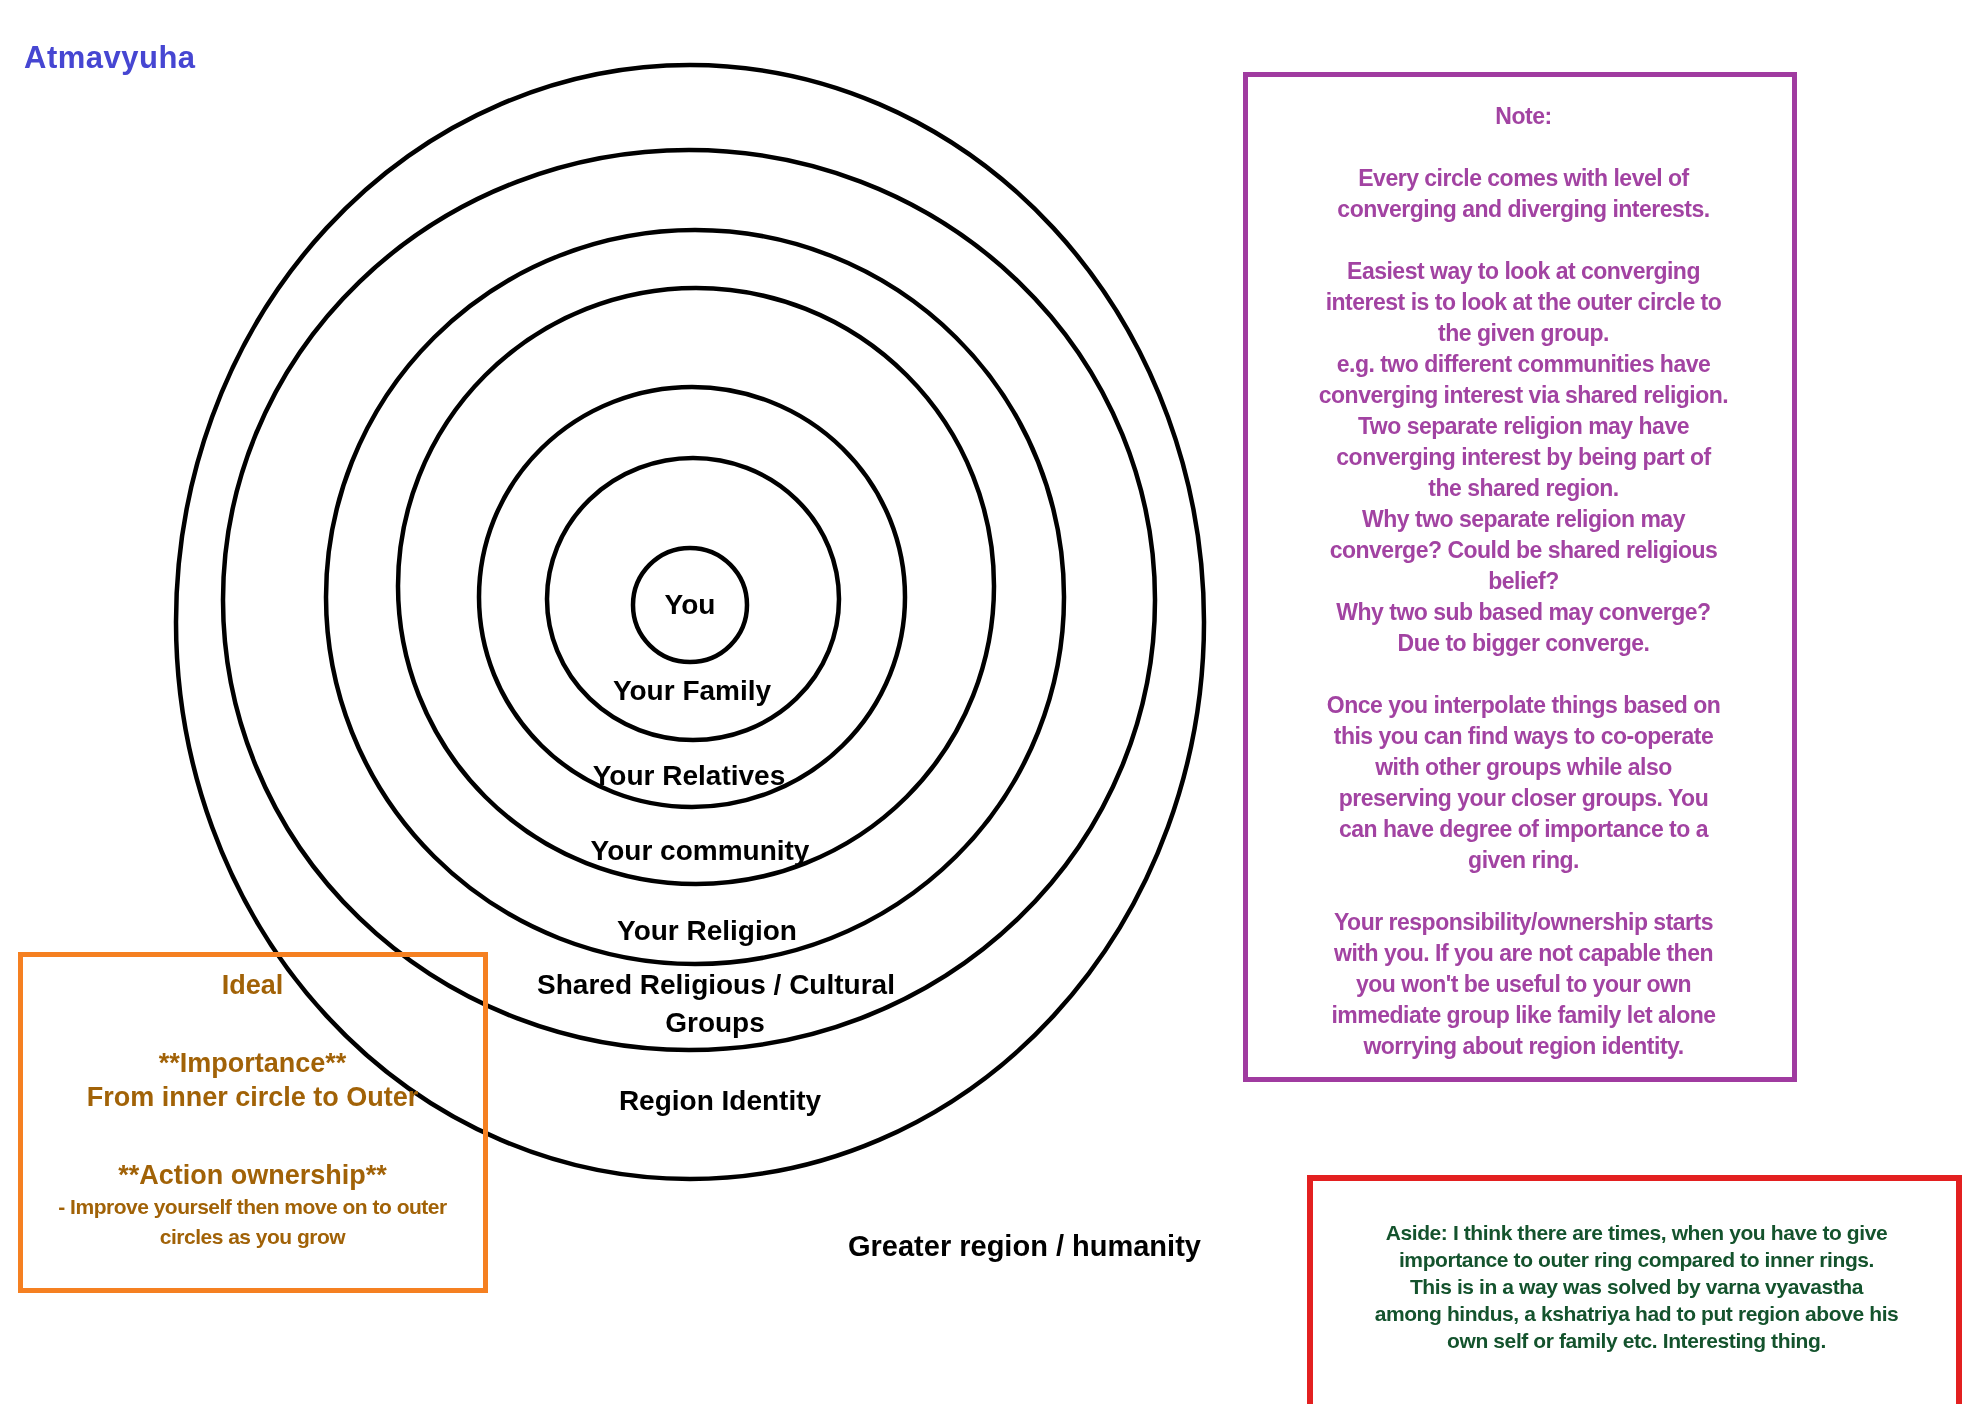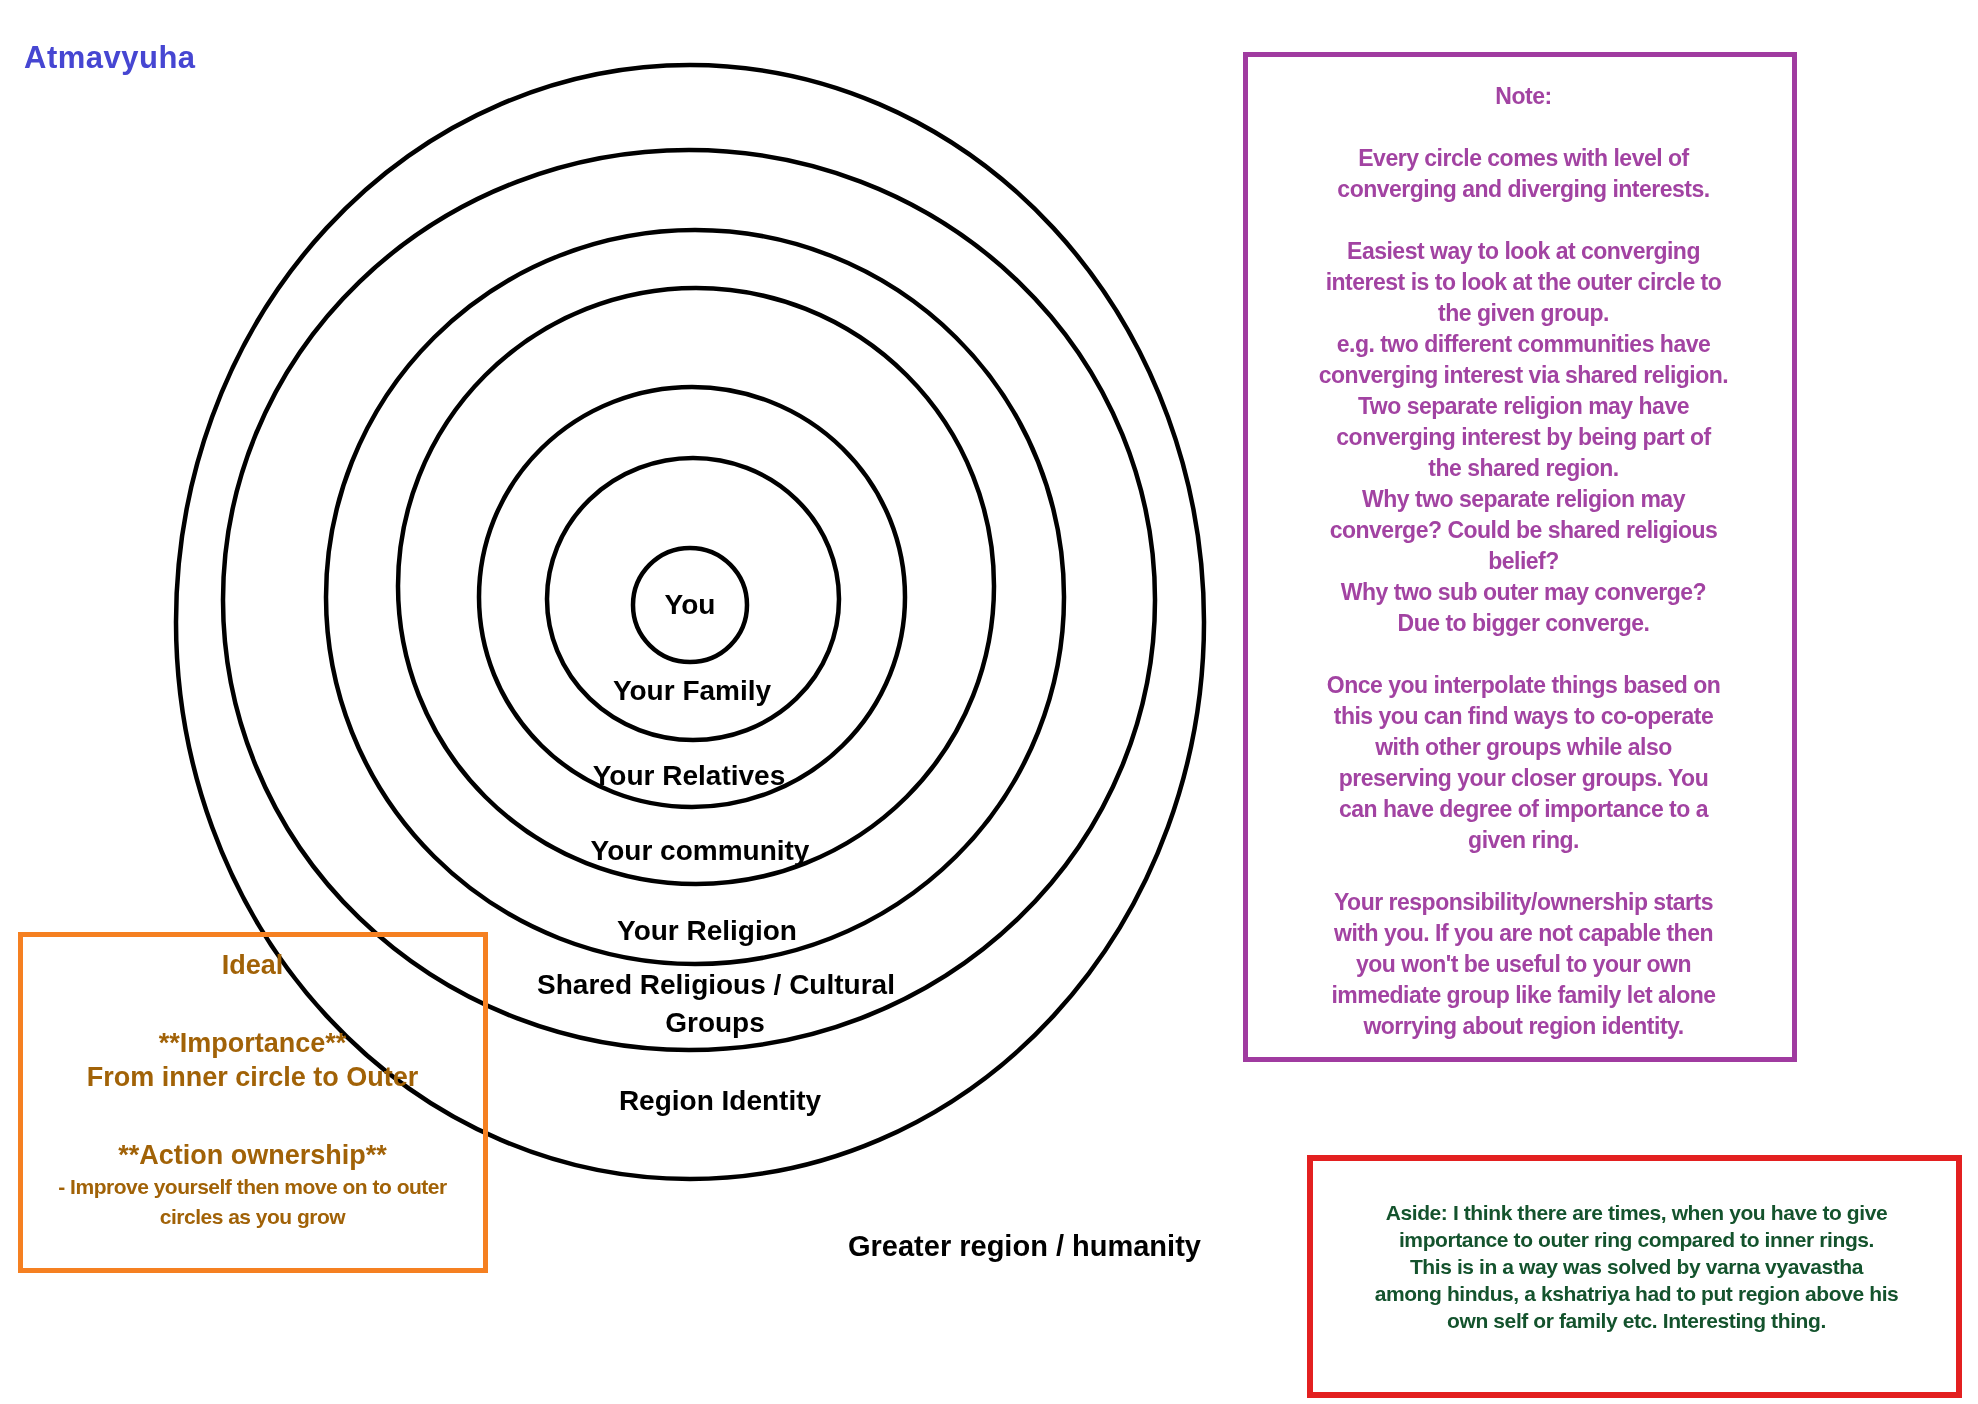--- a/index.html
+++ b/index.html
@@ -18,21 +18,21 @@
   svg.rings ellipse { fill:none; stroke:#000000; stroke-width:4.5; }
   svg.rings text {
     font-family:"Liberation Sans","DejaVu Sans",sans-serif;
     font-weight:bold; font-size:28px; fill:#000000;
     text-anchor:middle;
   }
   .outside-label {
     position:absolute; left:848px; top:1202px;
     font-size:29px; font-weight:bold; color:#000000; white-space:nowrap;margin-top:28px;
   }
-  .box { position:absolute; box-sizing:border-box; background:transparent; }
+  .box { position:absolute; box-sizing:border-box; background:transparent;margin-top:20px; }
   .box .line { white-space:nowrap; }
 
   .note-box {
     left:1243px; top:52px; width:554px; height:1010px;
     border:5px solid #a03ba0;
     padding:24px 20px 0 27px;
     color:#a243a2; font-weight:bold;
     font-size:23px; line-height:31px; letter-spacing:-0.5px;
   }
 
@@ -93,21 +93,21 @@
       <div class="line">interest is to look at the outer circle to</div>
       <div class="line">the given group.</div>
       <div class="line">e.g. two different communities have</div>
       <div class="line">converging interest via shared religion.</div>
       <div class="line">Two separate religion may have</div>
       <div class="line">converging interest by being part of</div>
       <div class="line">the shared region.</div>
       <div class="line">Why two separate religion may</div>
       <div class="line">converge? Could be shared religious</div>
       <div class="line">belief?</div>
-      <div class="line">Why two sub outer may converge?</div>
+      <div class="line">Why two sub based may converge?</div>
       <div class="line">Due to bigger converge.</div>
       <div class="line">&nbsp;</div>
       <div class="line">Once you interpolate things based on</div>
       <div class="line">this you can find ways to co-operate</div>
       <div class="line">with other groups while also</div>
       <div class="line">preserving your closer groups. You</div>
       <div class="line">can have degree of importance to a</div>
       <div class="line">given ring.</div>
       <div class="line">&nbsp;</div>
       <div class="line">Your responsibility/ownership starts</div>

